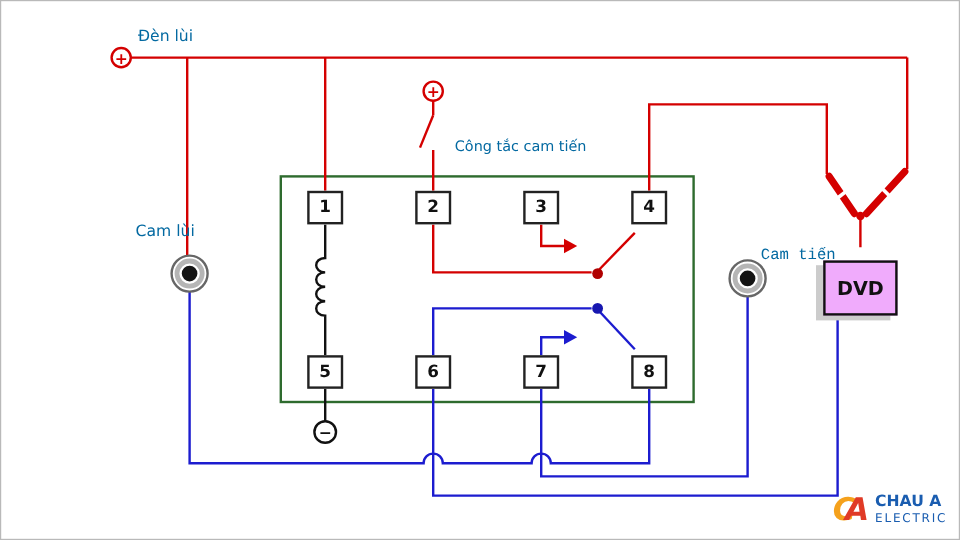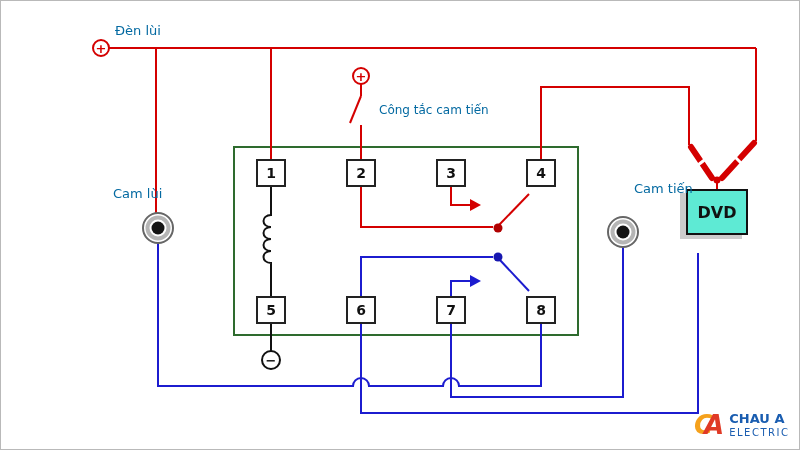--- a/index.html
+++ b/index.html
@@ -2,28 +2,28 @@
 <html><head>
 <meta charset="utf-8">
 <style>
   html,body{margin:0;padding:0;background:#fff;}
   .canvas{
     position:relative;width:800px;height:450px;background:#ffffff;
     border:1px solid #b9b9b9;box-sizing:border-box;overflow:hidden;
     font-family:"DejaVu Sans","Liberation Sans",sans-serif;
   }
   .lbl{position:absolute;color:#0369a1;font-size:13px;white-space:nowrap;}
-  .lbl.small{font-size:12px;}
+  .lbl.small{font-size:12px;margin-top:12px;}
   .relay-box{position:absolute;left:232px;top:145px;width:346px;height:190px;
     border:2px solid #2e6b2e;box-sizing:border-box;background:transparent;}
   .pin{position:absolute;width:30px;height:28px;border:2px solid #222;background:#fff;
     display:flex;align-items:center;justify-content:center;font-size:14px;font-weight:bold;
     color:#111;box-sizing:border-box;}
-  .dvd{position:absolute;left:685px;top:188px;width:62px;height:46px;border:2px solid #111;
-    background:#5eead4;display:flex;align-items:center;justify-content:center;font-weight:bold;
+  .dvd{position:absolute;left:685px;top:216px;width:62px;height:46px;border:2px solid #111;
+    background:#f0abfc;display:flex;align-items:center;justify-content:center;font-weight:bold;
     font-size:16px;color:#111;box-sizing:border-box;box-shadow:-6px 4px 0 #cccccc;}
   svg.wires{position:absolute;left:0;top:0;width:800px;height:450px;}
   .watermark{position:absolute;left:693px;top:411px;display:flex;align-items:center;gap:5px;}
   .wm-logo{display:flex;align-items:center;}
   .wm-c{color:#f5a11c;font-style:italic;font-weight:bold;font-size:26px;line-height:1;}
   .wm-a{color:#e03a26;font-style:italic;font-weight:bold;font-size:26px;line-height:1;margin-left:-9px;}
   .wm-text{display:flex;flex-direction:column;line-height:1.1;}
   .wm-name{color:#1a5db0;font-weight:bold;font-size:13px;}
   .wm-sub{color:#1a5db0;font-weight:normal;font-size:10px;letter-spacing:1.5px;}
 </style>
@@ -111,21 +111,21 @@
   <div class="pin" style="left:255px;top:295px;">5</div>
   <div class="pin" style="left:345px;top:295px;">6</div>
   <div class="pin" style="left:435px;top:295px;">7</div>
   <div class="pin" style="left:525px;top:295px;">8</div>
 
   <div class="dvd">DVD</div>
 
   <div class="lbl" style="left:114px;top:22px;">Đèn lùi</div>
   <div class="lbl small" style="left:378px;top:102px;">Công tắc cam tiến</div>
   <div class="lbl" style="left:112px;top:185px;">Cam lùi</div>
-  <div class="lbl" style="left:633px;top:180px;">Cam tiến</div>
+  <div class="lbl" style="left:633px;top:204px;font-family:Liberation Mono, monospace;">Cam tiến</div>
 
   <div class="watermark">
     <div class="wm-logo">
       <span class="wm-c">C</span>
       <span class="wm-a">A</span>
     </div>
     <div class="wm-text">
       <span class="wm-name">CHAU A</span>
       <span class="wm-sub">ELECTRIC</span>
     </div>

